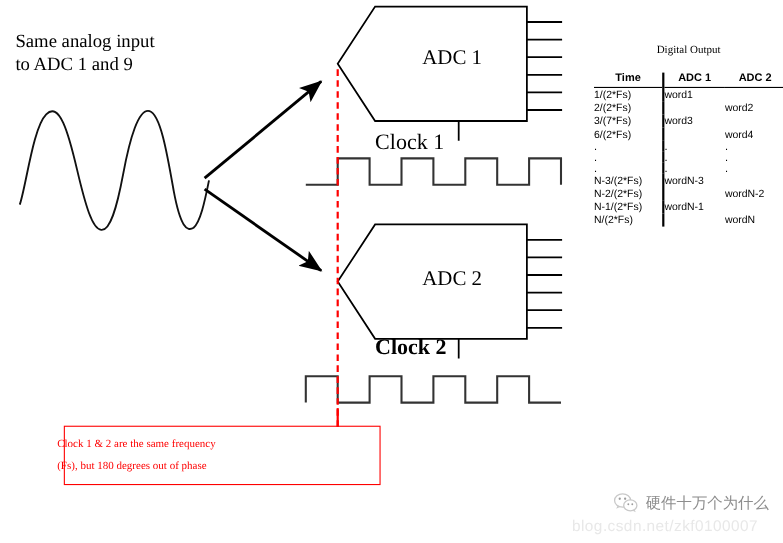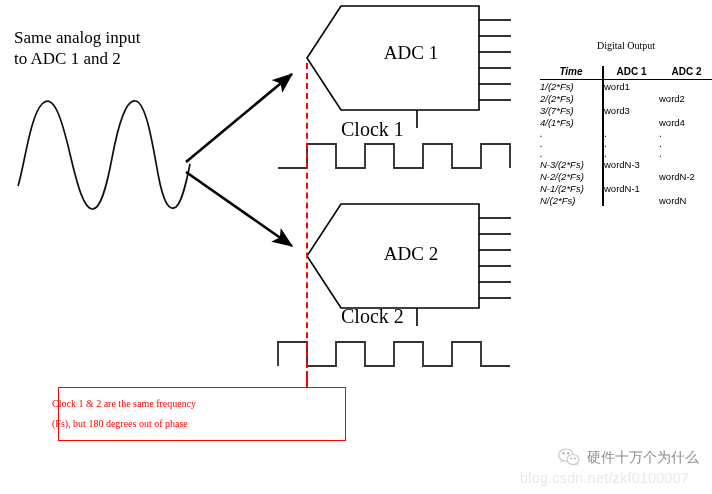--- a/index.html
+++ b/index.html
@@ -43,21 +43,21 @@
   #adc1-label { left: 356px; top: 42px; width: 110px; }
   #adc2-label { left: 356px; top: 243px; width: 110px; }
 
   
   .clock-label {
     font-family: "Liberation Serif", serif;
     font-size: 20px;
     color: #000;
   }
   #clock1-label { left: 341px; top: 118px; }
-  #clock2-label { left: 341px; top: 305px; }
+  #clock2-label { left: 341px; top: 305px; font-weight: bold; }
 
   
   #phase-line {
     left: 306px;
     top: 63px;
     width: 0px;
     height: 325px;
     border-left: 2px dashed #fe0000;
   }
 
@@ -119,21 +119,21 @@
     border-bottom: 1.6px solid #000;
   }
   #output-table td {
     padding: 0.5px 0;
     height: 11px;
     line-height: 11px;
   }
   #output-table .col-time { width: 62px; }
   #output-table .col-adc1 { width: 55px; }
   #output-table .col-adc2 { width: 55px; }
-  #output-table .vdiv-l { border-right: 2px solid #000; font-style: italic; }
+  #output-table .vdiv-l { border-right: 2px solid #000; }
   #output-table .dotrow td { font-size: 10px; line-height: 9px; height: 9px; }
 
   
   #watermark-badge {
     left: 558px;
     top: 448px;
     display: flex;
     align-items: center;
     gap: 7px;
   }
@@ -150,21 +150,21 @@
     color: #e8e8e8;
     letter-spacing: 0.4px;
   }
 </style>
 </head>
 <body>
 
 <div id="page">
 
   <div class="abs" id="analog-input-label">Same analog input
-to ADC 1 and 2</div>
+to ADC 1 and 9</div>
 
   <svg class="abs" id="sine-wave-svg" width="200" height="135">
     <path d="M 18 108 C 24 90, 30 38, 42 26 C 54 14, 62 42, 70 76 C 78 110, 84 130, 92 131
              C 100 132, 106 112, 112 80 C 118 48, 126 20, 136 23 C 146 26, 152 62, 158 96
              C 164 128, 170 133, 176 129 C 182 124, 186 106, 190 86" fill="none" stroke="#111111" stroke-width="1.7"></path>
   </svg>
 
   <svg class="abs" id="signal-split-arrows" width="160" height="230">
     <defs>
       <marker id="arrowhead" markerWidth="9" markerHeight="9" refX="7.5" refY="3.2" orient="auto" markerUnits="strokeWidth">
@@ -241,21 +241,21 @@
             <td class="col-time vdiv-l">2/(2*Fs)</td>
             <td class="col-adc1"></td>
             <td class="col-adc2">word2</td>
           </tr>
           <tr>
             <td class="col-time vdiv-l">3/(7*Fs)</td>
             <td class="col-adc1">word3</td>
             <td class="col-adc2"></td>
           </tr>
           <tr>
-            <td class="col-time vdiv-l">4/(1*Fs)</td>
+            <td class="col-time vdiv-l">6/(2*Fs)</td>
             <td class="col-adc1"></td>
             <td class="col-adc2">word4</td>
           </tr>
           <tr class="dotrow">
             <td class="col-time vdiv-l">.</td>
             <td class="col-adc1">.</td>
             <td class="col-adc2">.</td>
           </tr>
           <tr class="dotrow">
             <td class="col-time vdiv-l">.</td>

